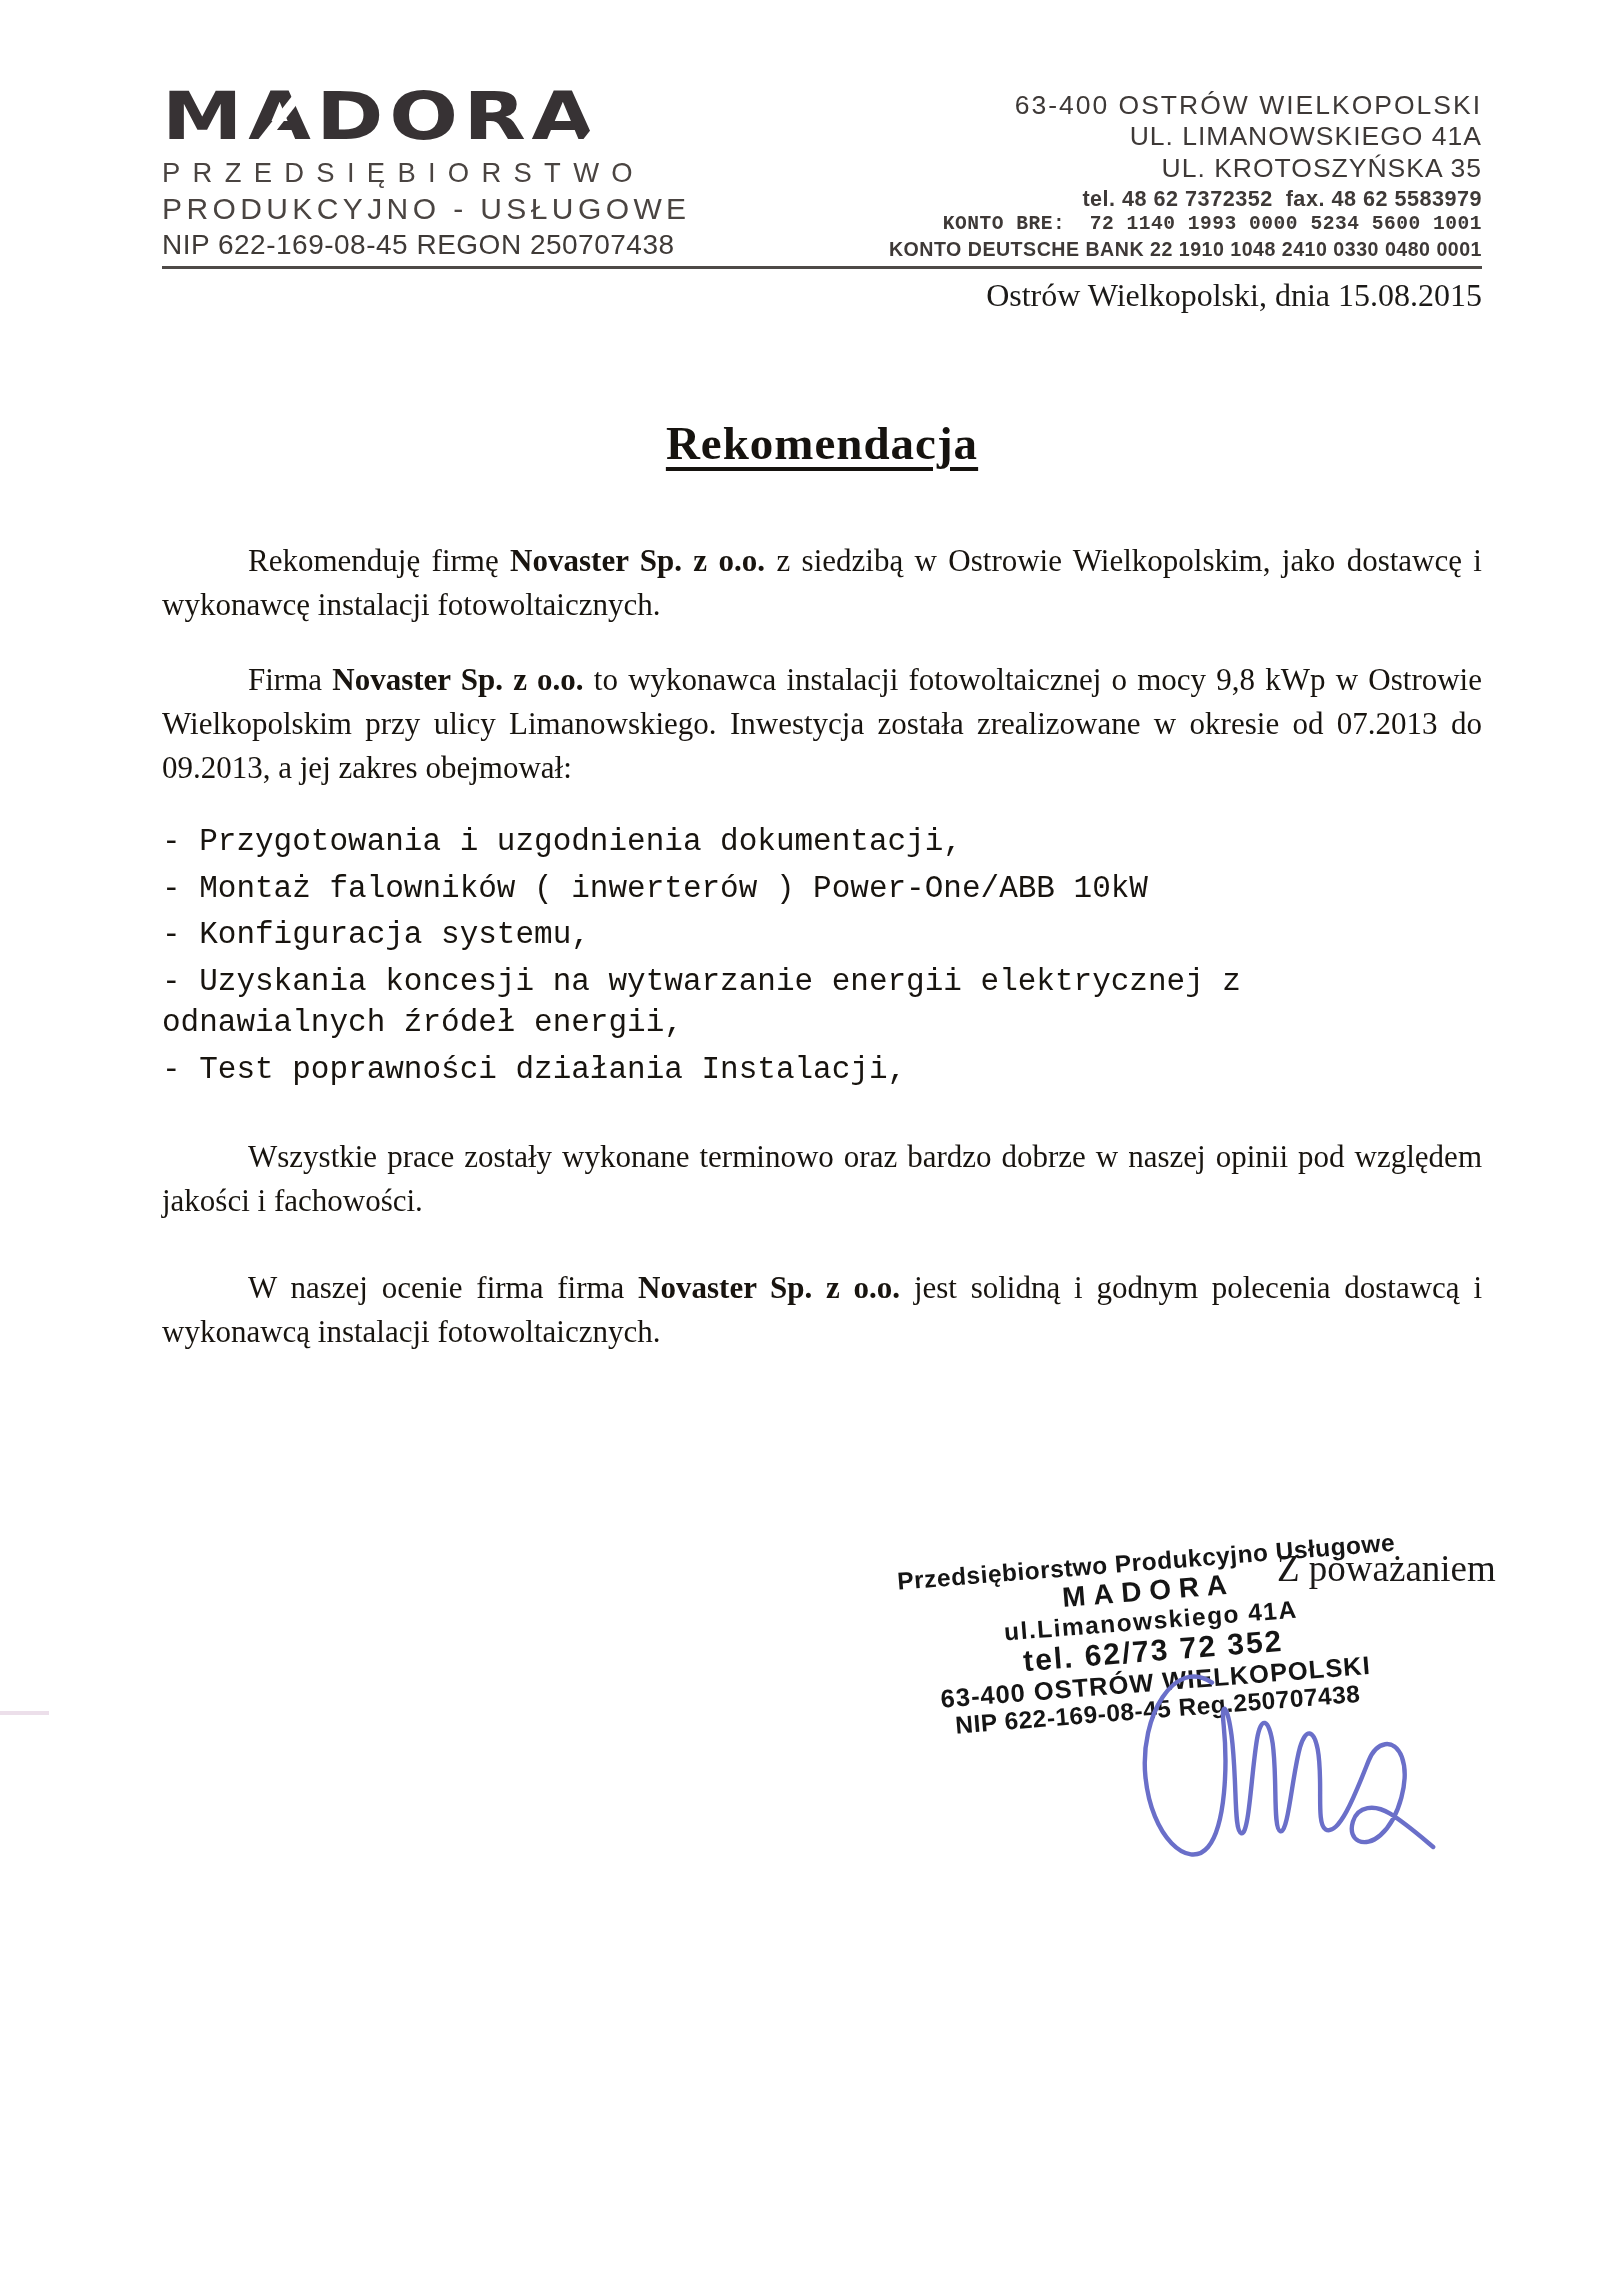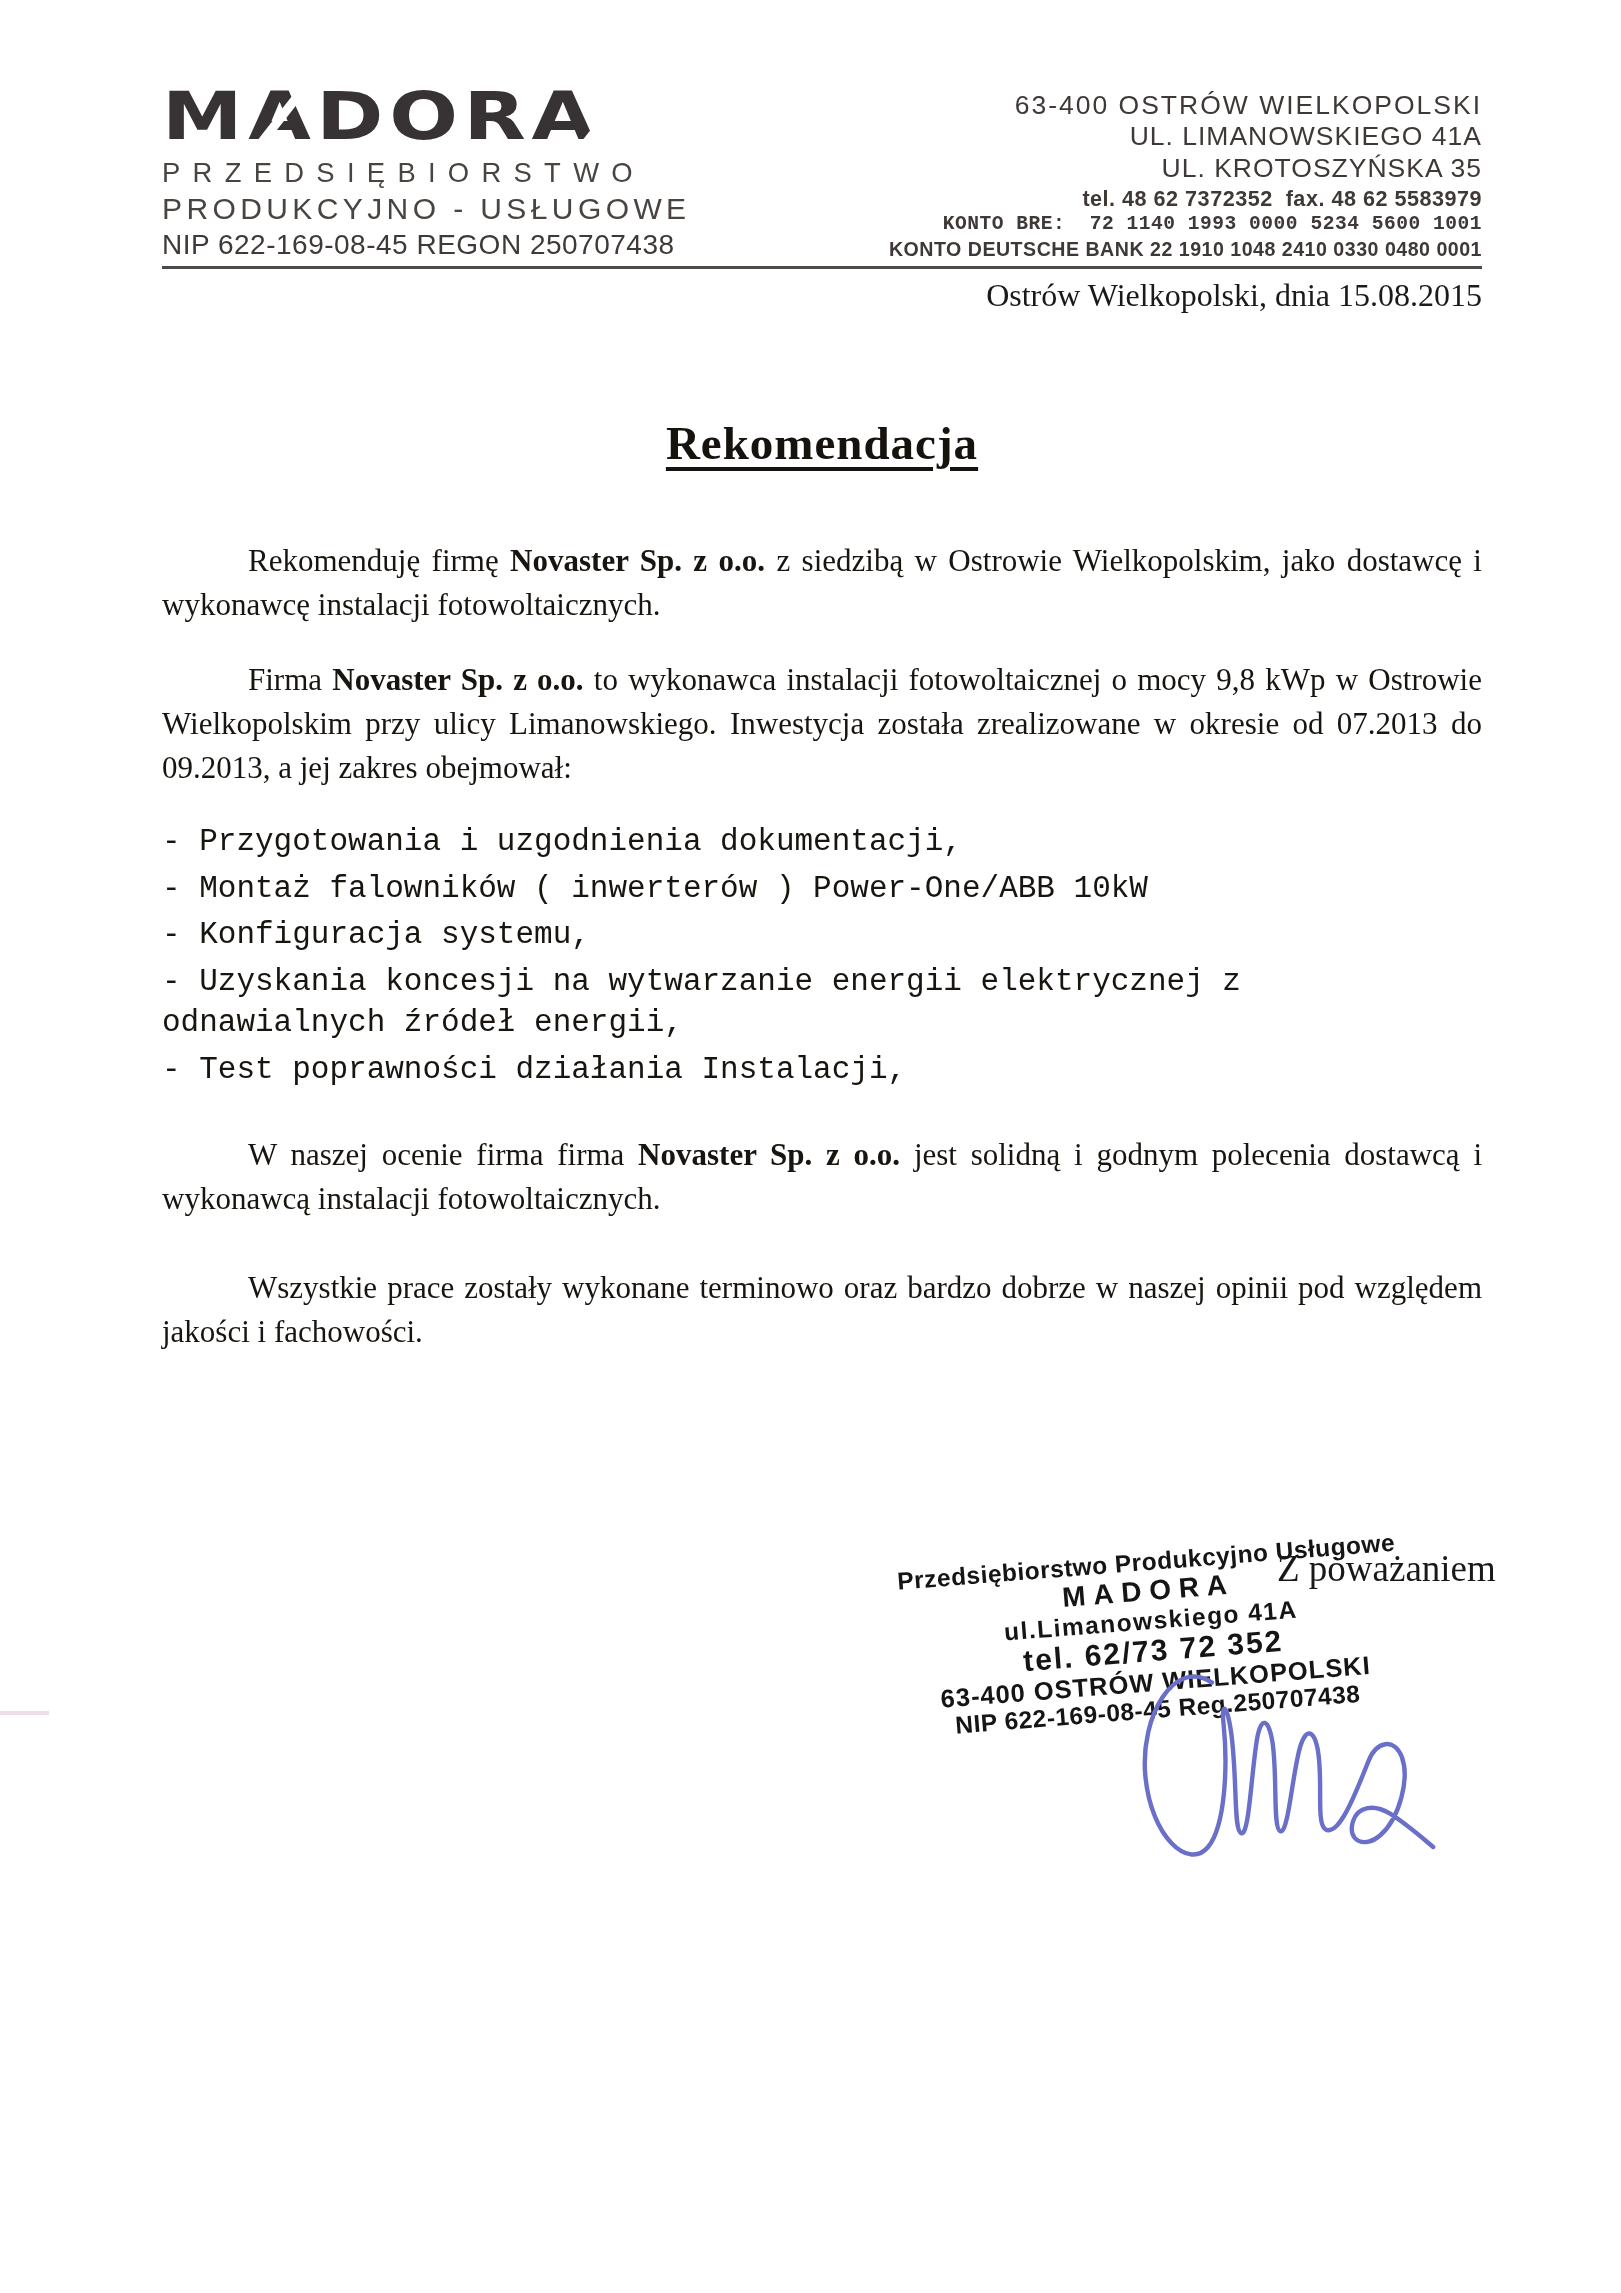--- a/index.html
+++ b/index.html
@@ -143,23 +143,23 @@
     <p class="para indent p2"><span>Firma </span><span class="b">Novaster Sp. z o.o.</span><span> to wykonawca instalacji fotowoltaicznej o mocy 9,8 kWp w Ostrowie Wielkopolskim przy ulicy Limanowskiego. Inwestycja została zrealizowane w okresie od 07.2013 do 09.2013, a jej zakres obejmował:</span></p>
 
     <div class="scope">
       <div>- Przygotowania i uzgodnienia dokumentacji,</div>
       <div>- Montaż falowników ( inwerterów ) Power-One/ABB 10kW</div>
       <div>- Konfiguracja systemu,</div>
       <div>- Uzyskania koncesji na wytwarzanie energii elektrycznej z odnawialnych źródeł energii,</div>
       <div>- Test poprawności działania Instalacji,</div>
     </div>
 
+    <p class="para indent p3">Wszystkie prace zostały wykonane terminowo oraz bardzo dobrze w naszej opinii pod względem jakości i fachowości.</p>
+
     <p class="para indent p4"><span>W naszej ocenie firma firma </span><span class="b">Novaster Sp. z o.o.</span><span> jest solidną i godnym polecenia dostawcą i wykonawcą instalacji fotowoltaicznych.</span></p>
-
-    <p class="para indent p3">Wszystkie prace zostały wykonane terminowo oraz bardzo dobrze w naszej opinii pod względem jakości i fachowości.</p>
 
     <div class="sign-area">
       <div class="stamp">
         <div class="st0">Przedsiębiorstwo Produkcyjno Usługowe</div>
         <div class="st1">MADORA</div>
         <div class="st2">ul.Limanowskiego 41A</div>
         <div class="st3">tel. 62/73 72 352</div>
         <div class="st4">63-400 OSTRÓW WIELKOPOLSKI</div>
         <div class="st5">NIP 622-169-08-45 Reg.250707438</div>
       </div>

